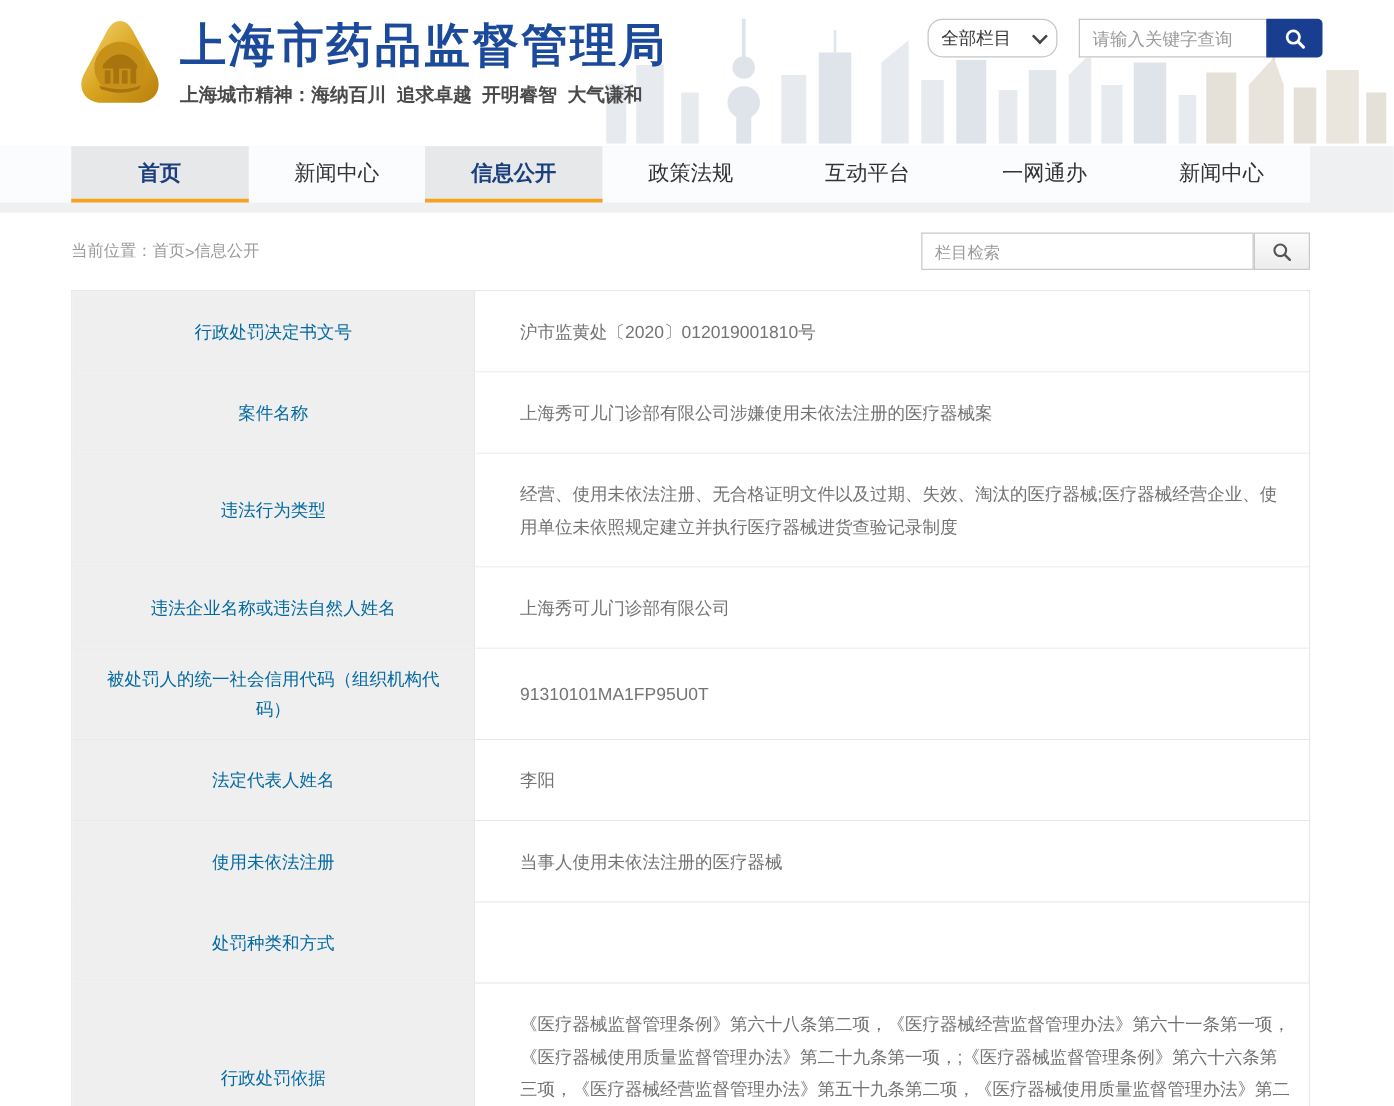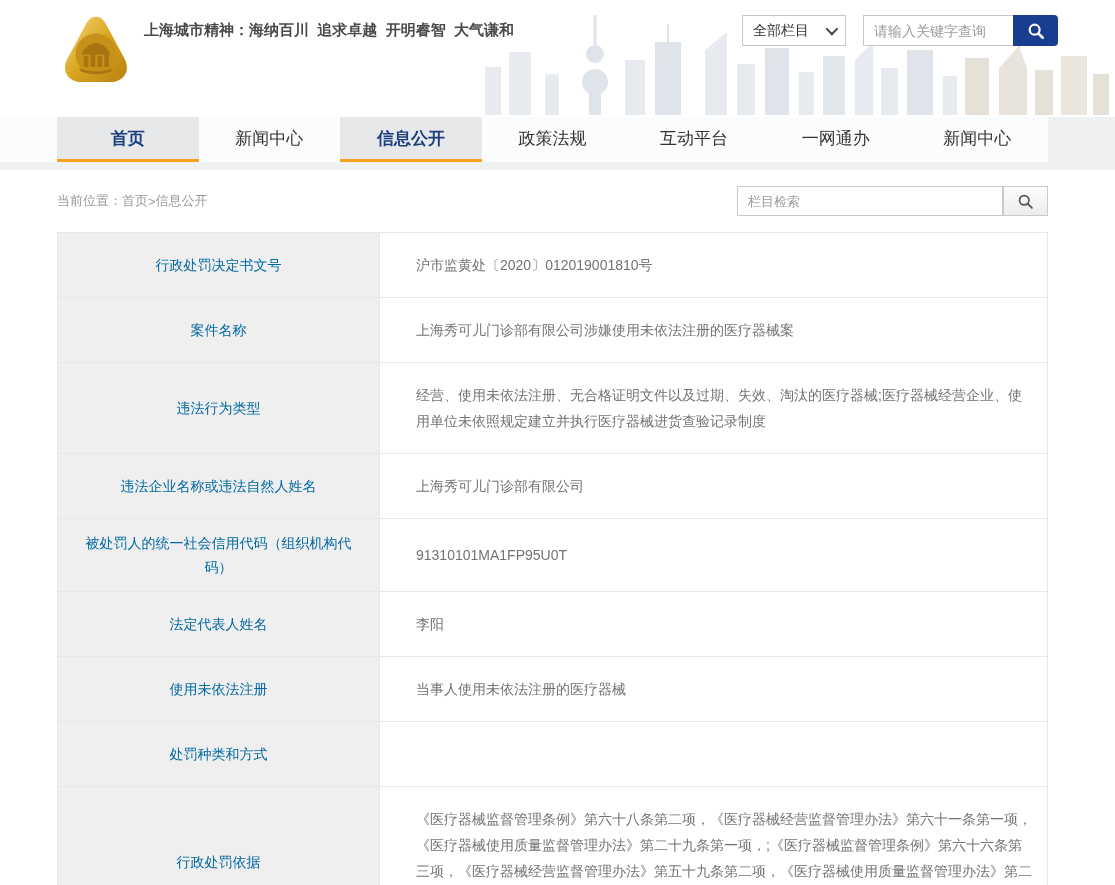--- a/index.html
+++ b/index.html
@@ -9,21 +9,21 @@
   
   .top-header { position:relative; height:117px; background:#fff; overflow:hidden; }
   .skyline { position:absolute; right:0; top:12px; width:640px; height:103px; pointer-events:none; }
   .header-inner { position:relative; display:flex; align-items:flex-start; padding:8px 0 0 58px; z-index:2; }
   .logo { width:76px; height:92px; margin-right:10px; flex:0 0 auto; }
   .title-block { padding-top:6px; }
   .site-title { font-size:37px; font-weight:bold; color:#1b4a9b; letter-spacing:2px; line-height:1.25; }
   .site-subtitle { margin-top:7px; font-size:15px; font-weight:bold; color:#4a4a4a; white-space:pre-wrap; }
 
   .header-search { position:absolute; top:15px; right:57px; display:flex; align-items:center; z-index:3; }
-  .category-select { width:104px; height:31px; border:1px solid #c6c6c6; border-radius:0; background:#fff;
+  .category-select { width:104px; height:31px; border:1px solid #c6c6c6; border-radius:12px; background:#fff;
     display:flex; align-items:center; justify-content:space-between; padding:0 10px; font-size:14px; color:#333;
     cursor:pointer; margin-right:17px; }
   .chevron { width:9px; height:9px; border-right:2px solid #444; border-bottom:2px solid #444;
     transform:rotate(45deg) translateY(-2px); }
   .kw-input { width:150px; height:31px; border:1px solid #c6c6c6; border-right:none; padding:0 10px;
     font-size:14px; color:#0f766e; outline:none; }
   .kw-input::placeholder { color:#9a9a9a; }
   .kw-btn { width:45px; height:31px; background:#1a3e8f; border:none; border-radius:0 4px 4px 0;
     display:flex; align-items:center; justify-content:center; cursor:pointer; }
 
@@ -104,20 +104,21 @@
       <path d="M50 6 C58 6 62 13 66 21 L88 62 C95 76 88 90 72 92 L28 92 C12 90 5 76 12 62 L34 21 C38 13 42 6 50 6 Z" fill="url(#gold)"></path>
       <circle cx="50" cy="55" r="27" fill="#c79018"></circle>
       <path d="M32 52 Q50 30 68 52 L68 56 L32 56 Z" fill="#a87410"></path>
       <rect x="34" y="58" width="6" height="14" fill="#a87410"></rect>
       <rect x="43" y="54" width="6" height="18" fill="#a87410"></rect>
       <rect x="52" y="58" width="6" height="14" fill="#a87410"></rect>
       <rect x="61" y="55" width="6" height="17" fill="#a87410"></rect>
       <path d="M28 74 Q50 82 72 74 L70 78 Q50 85 30 78 Z" fill="#a87410"></path>
     </svg>
     <div class="title-block">
+      <div class="site-title">上海市药品监督管理局</div>
       <div class="site-subtitle">上海城市精神：海纳百川  追求卓越  开明睿智  大气谦和</div>
     </div>
   </div>
 
   <div class="header-search">
     <div class="category-select">
       <span>全部栏目</span>
       <span class="chevron"></span>
     </div>
     <input class="kw-input" type="text" placeholder="请输入关键字查询" style="">

